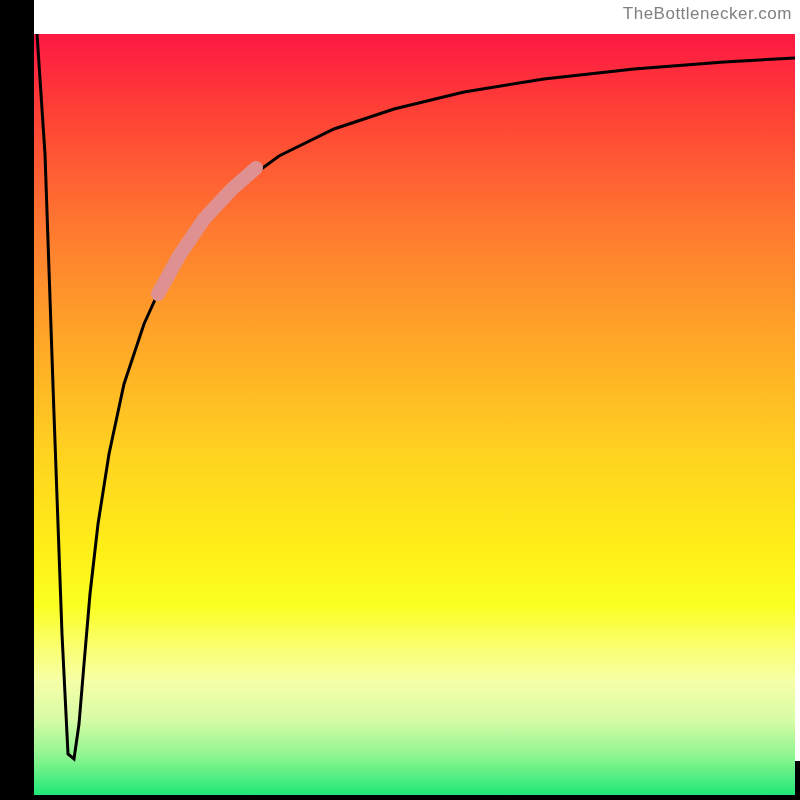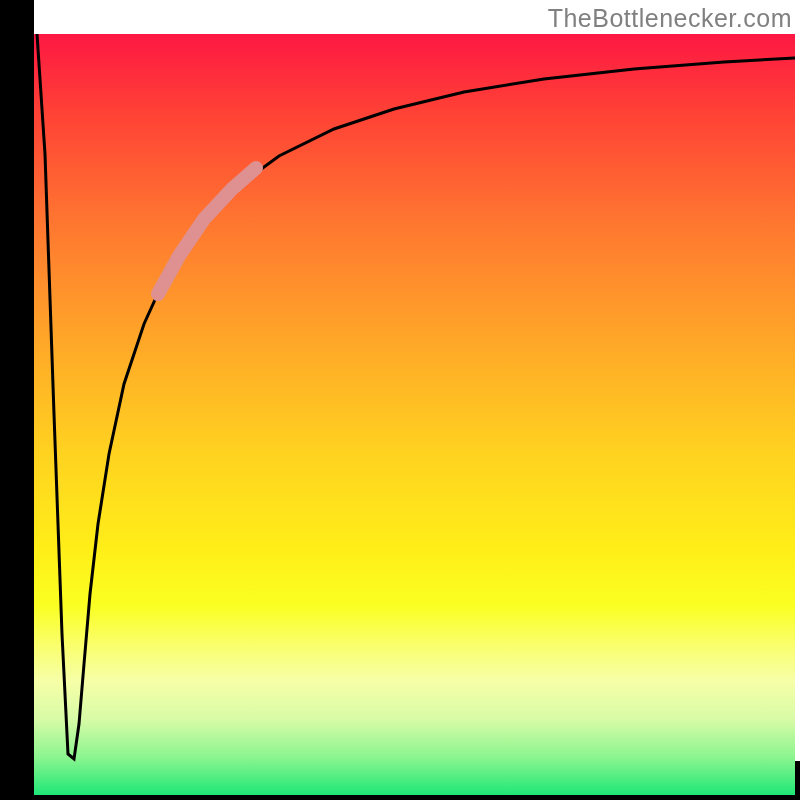--- a/index.html
+++ b/index.html
@@ -11,21 +11,21 @@
       width: 800px;
       height: 800px;
       background: #ffffff;
       position: relative;
       font-family: Arial, sans-serif;
     }
     .watermark {
       position: absolute;
       top: 4px;
       right: 8px;
-      font-size: 25px;
+      font-size: 17px;
       color: #808080;
       letter-spacing: 0.5px;
       z-index: 10;
     }
     .chart-container {
       position: absolute;
       top: 0;
       left: 0;
       width: 800px;
       height: 800px;

